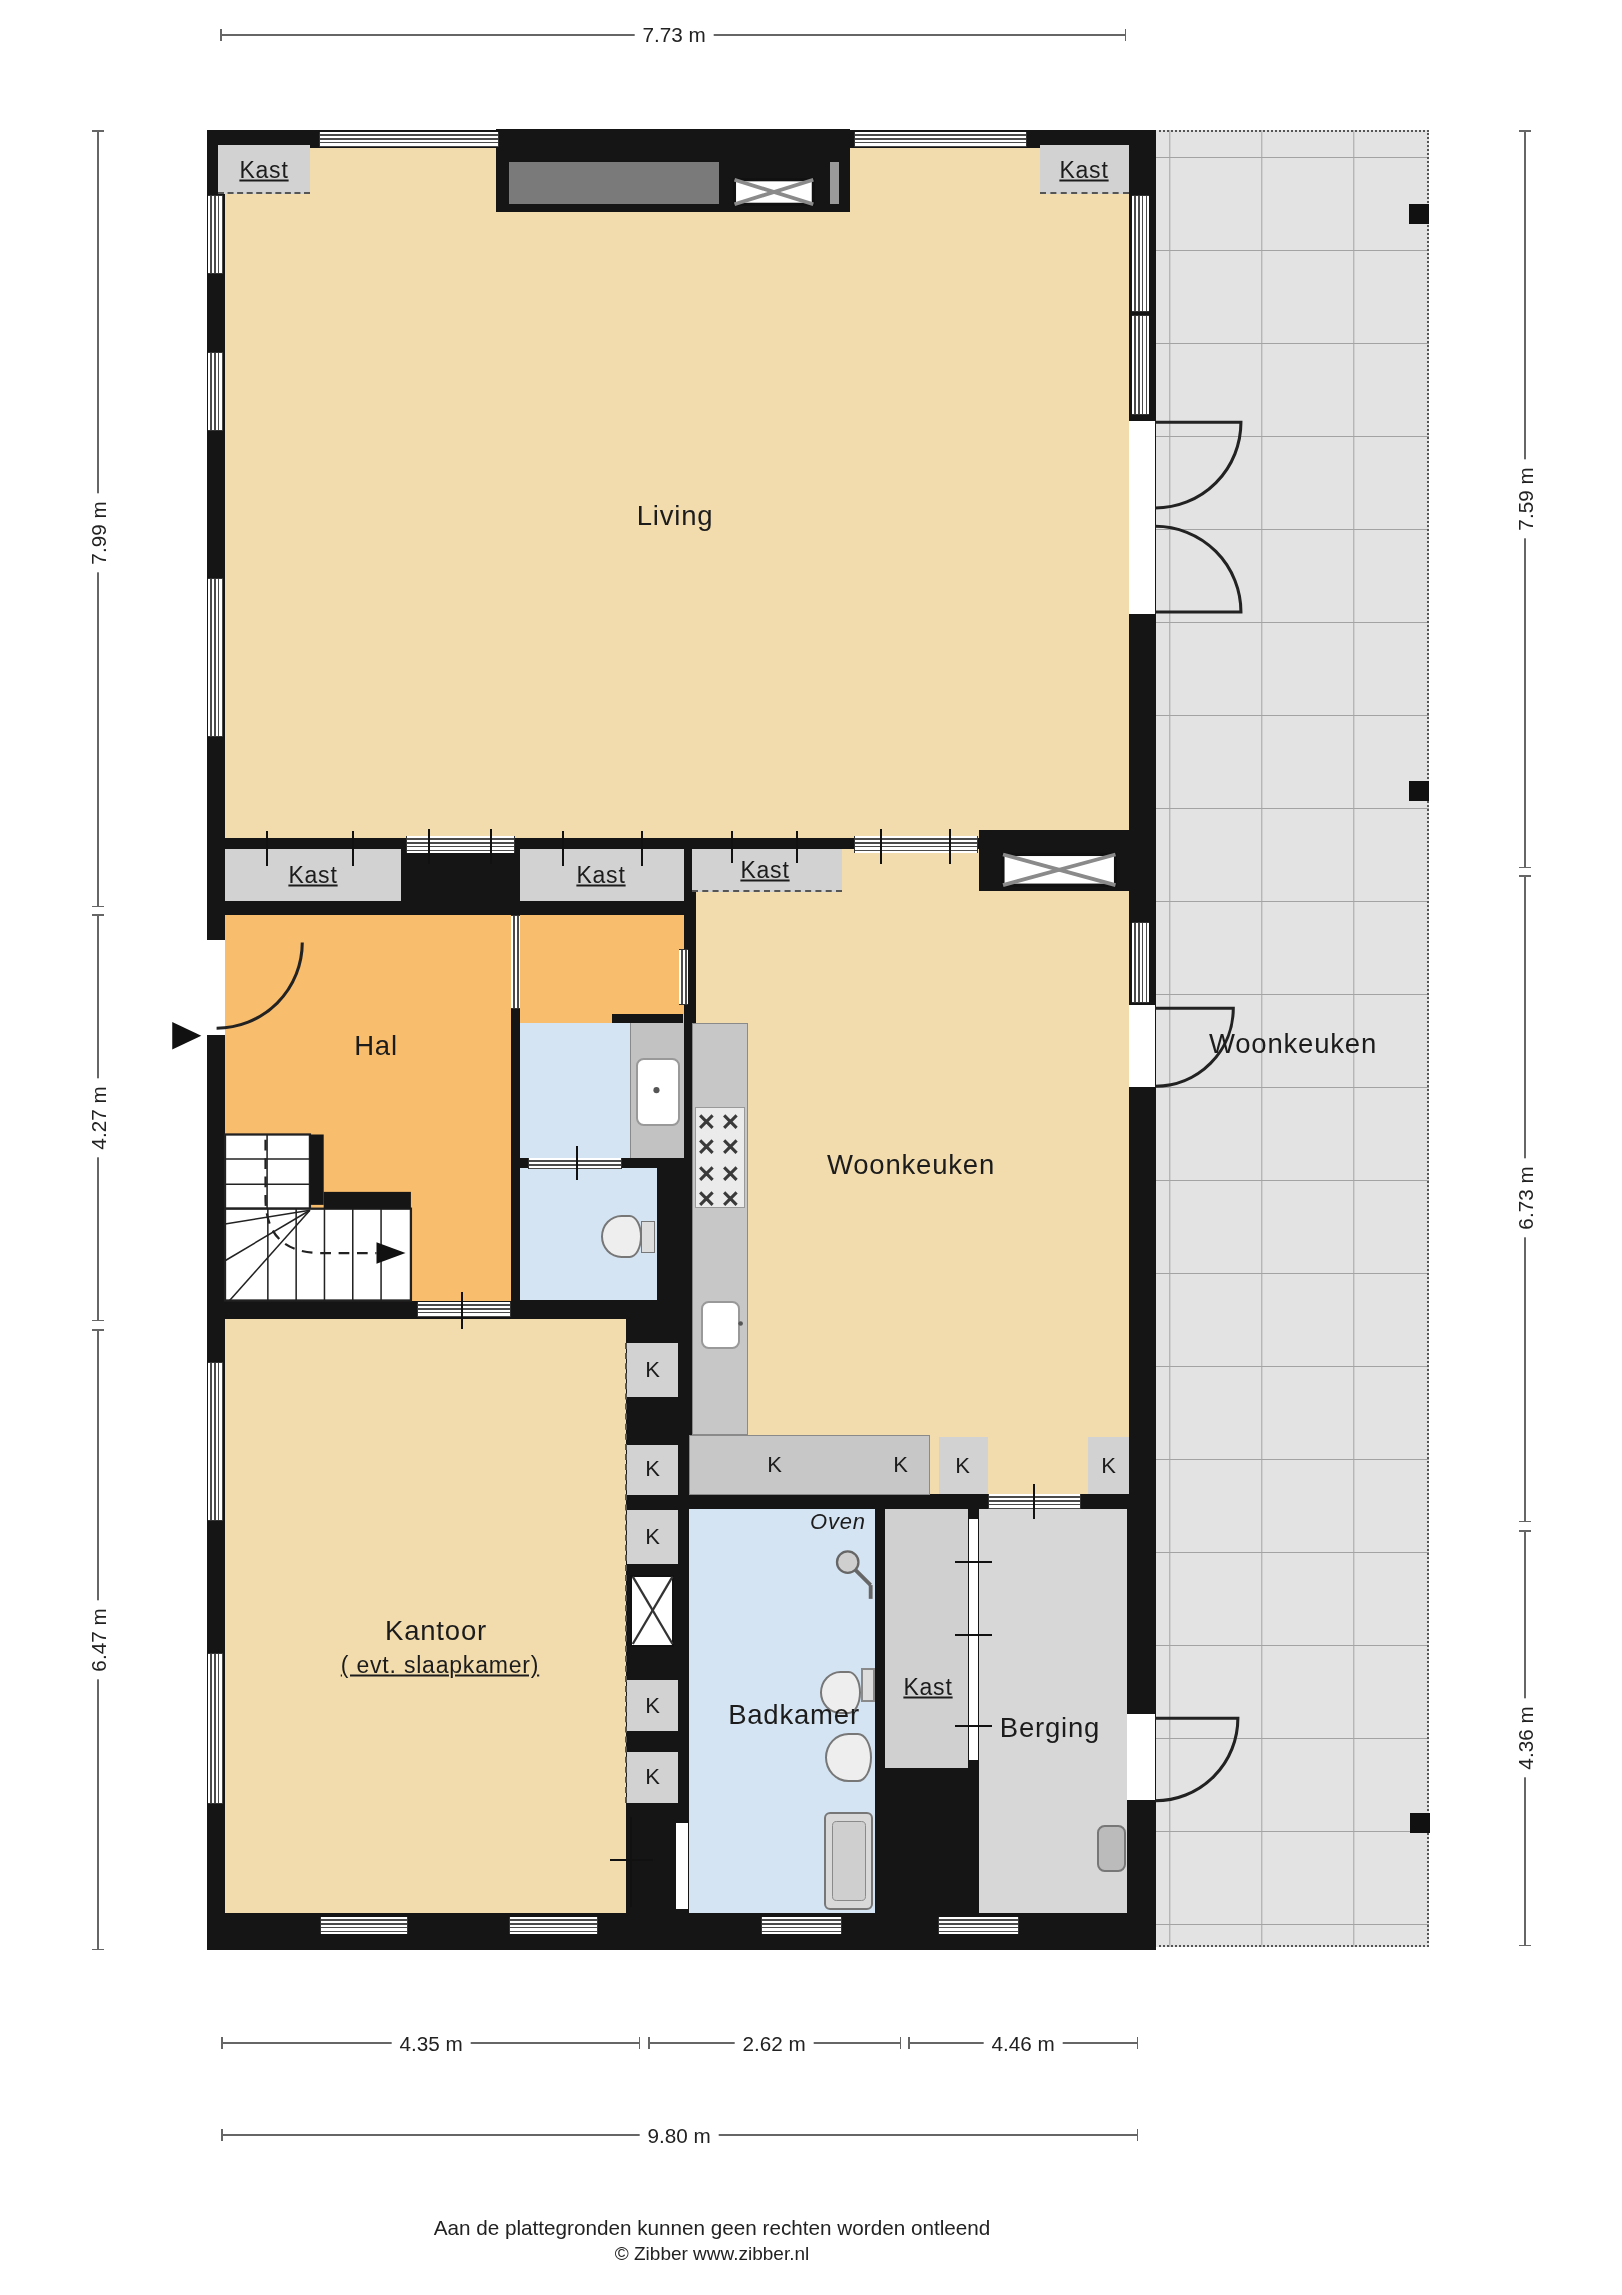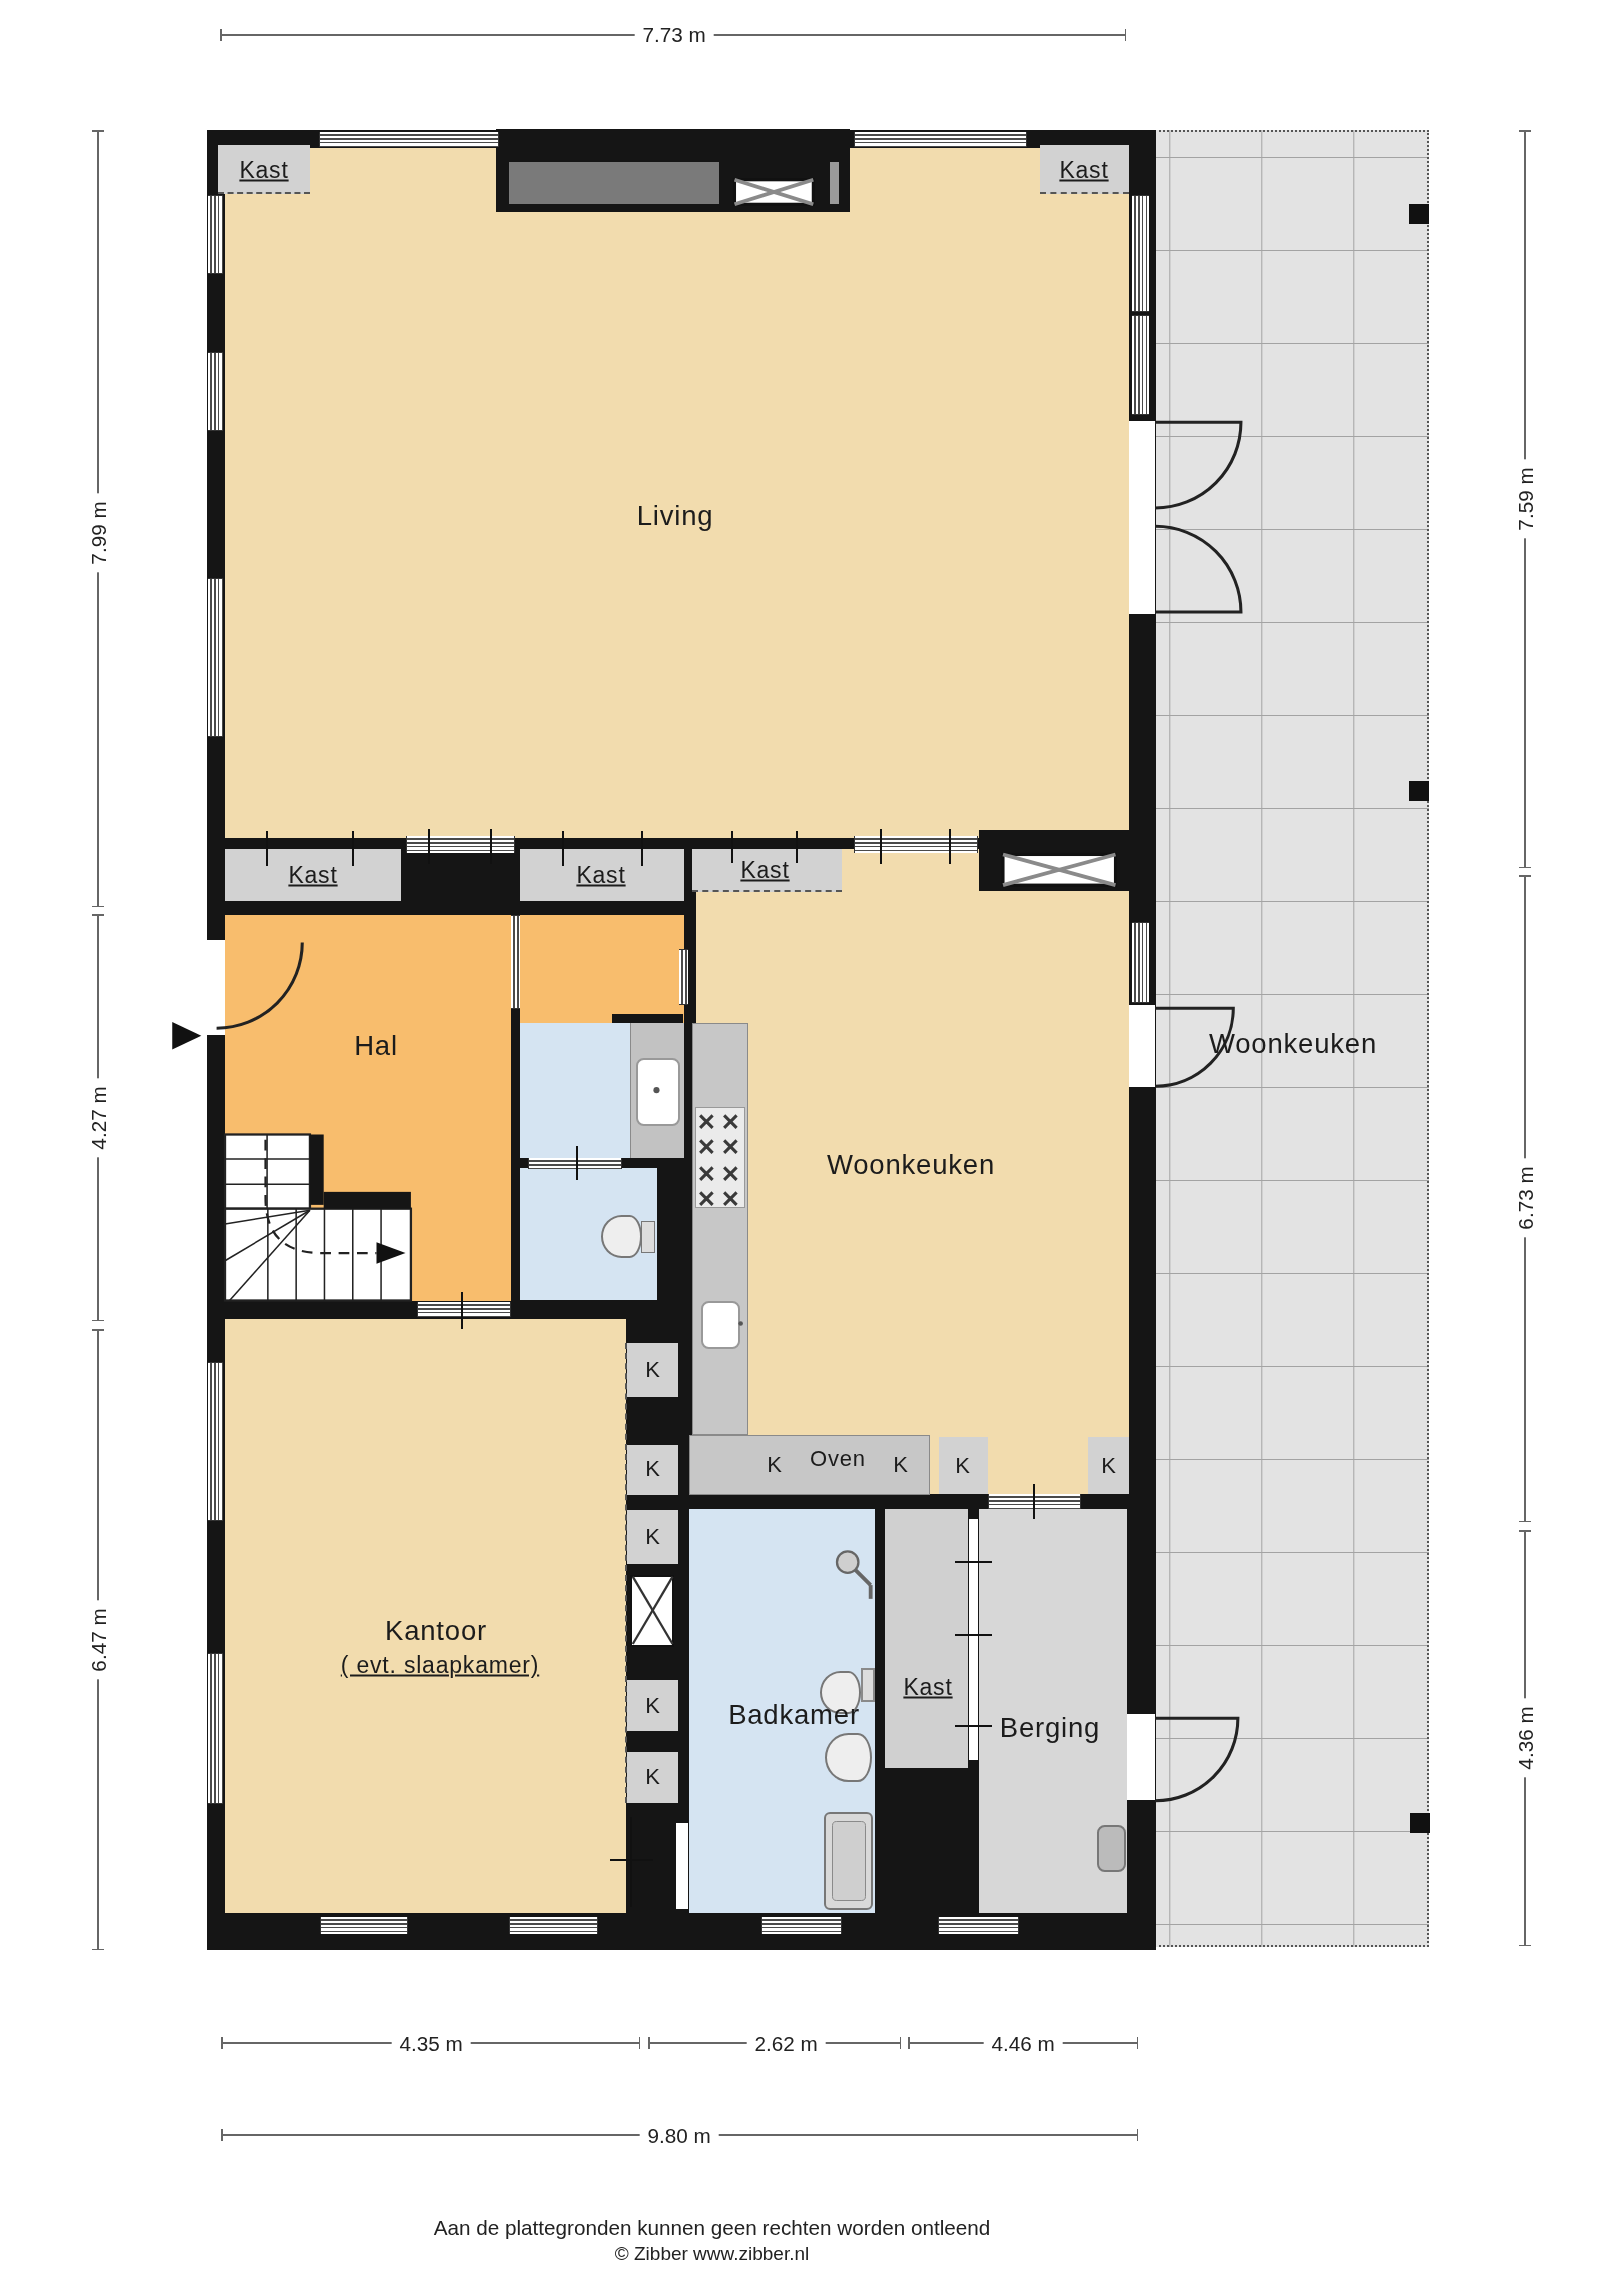--- a/index.html
+++ b/index.html
@@ -150,21 +150,21 @@
   <div class="sink" style="left:701px;top:1301px;width:35px;height:44px;"></div>
 
   <div class="abs" style="left:630px;top:1023px;width:54px;height:135px;background:#c2c2c2;border-left:1.5px solid #8a8a8a;box-sizing:border-box;"></div>
   <div class="sink" style="left:636px;top:1058px;width:40px;height:64px;"></div>
 
   <div class="abs" style="left:641px;top:1221px;width:13.8px;height:32px;background:#ddd;border:1.5px solid #777;box-sizing:border-box;"></div>
   <div class="abs" style="left:601px;top:1215px;width:41px;height:43px;background:#eee;border:2.3px solid #777;border-radius:50% 30% 30% 50% / 50% 50% 50% 50%;box-sizing:border-box;"></div>
 
   <div class="counter" style="left:689px;top:1435px;width:241px;height:60px;"></div>
   <div class="lbl k" style="left:775px;top:1465px;">K</div>
-  <div class="lbl k" style="left:838px;top:1459px;">Oven</div>
+  <div class="lbl k" style="left:838px;top:1522px;font-style:italic;">Oven</div>
   <div class="lbl k" style="left:901px;top:1465px;">K</div>
   <div class="closet" style="left:939px;top:1437px;width:49px;height:57px;"></div>
   <div class="lbl k" style="left:963px;top:1466px;">K</div>
   <div class="closet" style="left:1088px;top:1437px;width:41px;height:57px;"></div>
   <div class="lbl k" style="left:1109px;top:1466px;">K</div>
 
   <div class="closet" style="left:627px;top:1343px;width:51px;height:54px;"></div>
   <div class="lbl k" style="left:653px;top:1370px;">K</div>
   <div class="closet" style="left:627px;top:1445px;width:51px;height:50px;"></div>
   <div class="lbl k" style="left:653px;top:1469px;">K</div>
@@ -268,21 +268,21 @@
   <div class="dim-vline" style="left:1524px;top:130px;height:738px;"></div>
   <div class="dim-lbl rot" style="left:1525px;top:499px;">7.59 m</div>
   <div class="dim-vline" style="left:1524px;top:875px;height:647px;"></div>
   <div class="dim-lbl rot" style="left:1525px;top:1198px;">6.73 m</div>
   <div class="dim-vline" style="left:1524px;top:1530px;height:416px;"></div>
   <div class="dim-lbl rot" style="left:1525px;top:1738px;">4.36 m</div>
 
   <div class="dim-hline" style="left:221px;top:2042px;width:419px;"></div>
   <div class="dim-lbl" style="left:431px;top:2043px;">4.35 m</div>
   <div class="dim-hline" style="left:648px;top:2042px;width:253px;"></div>
-  <div class="dim-lbl" style="left:774px;top:2043px;margin-left:12px;">2.62 m</div>
+  <div class="dim-lbl" style="left:774px;top:2043px;">2.62 m</div>
   <div class="dim-hline" style="left:908px;top:2042px;width:230px;"></div>
   <div class="dim-lbl" style="left:1023px;top:2043px;">4.46 m</div>
 
   <div class="dim-hline" style="left:221px;top:2134px;width:917px;"></div>
   <div class="dim-lbl" style="left:679px;top:2135px;">9.80 m</div>
 
   <div class="footer" style="top:2243px;font-size:19px;">© Zibber www.zibber.nl</div>
   <div class="footer" style="top:2216px;font-size:20.7px;">Aan de plattegronden kunnen geen rechten worden ontleend</div>
 
 </div>

